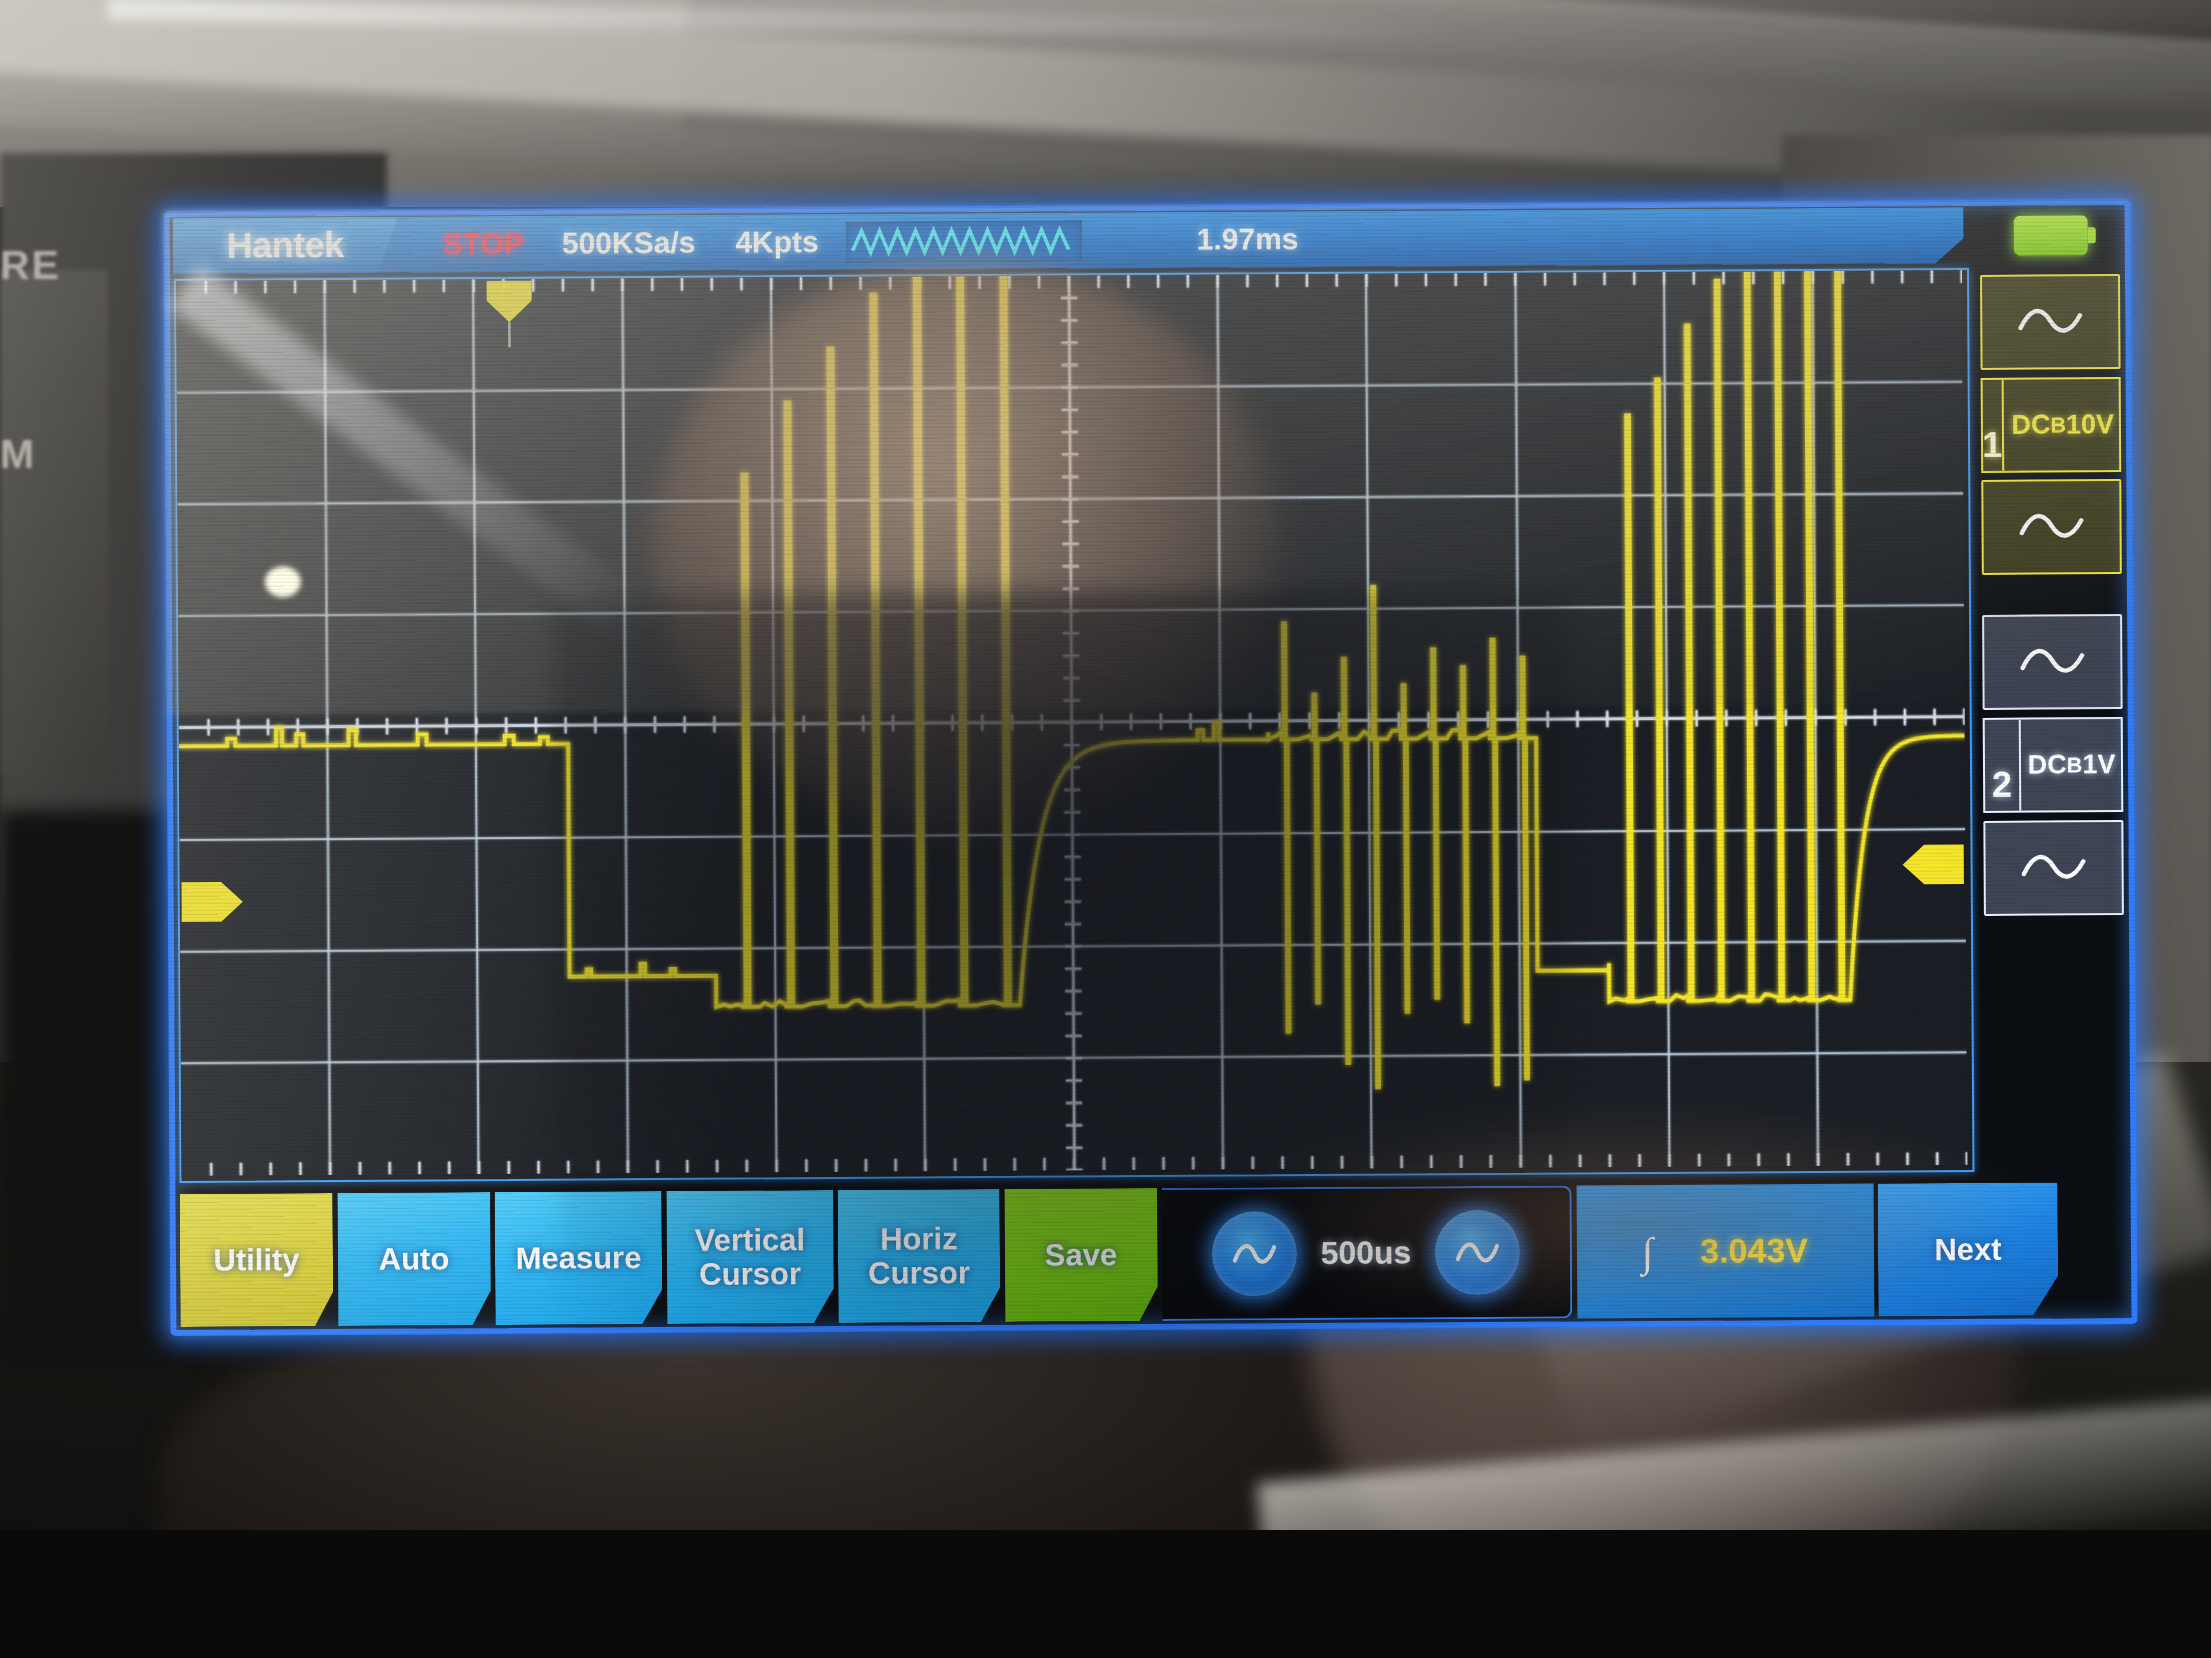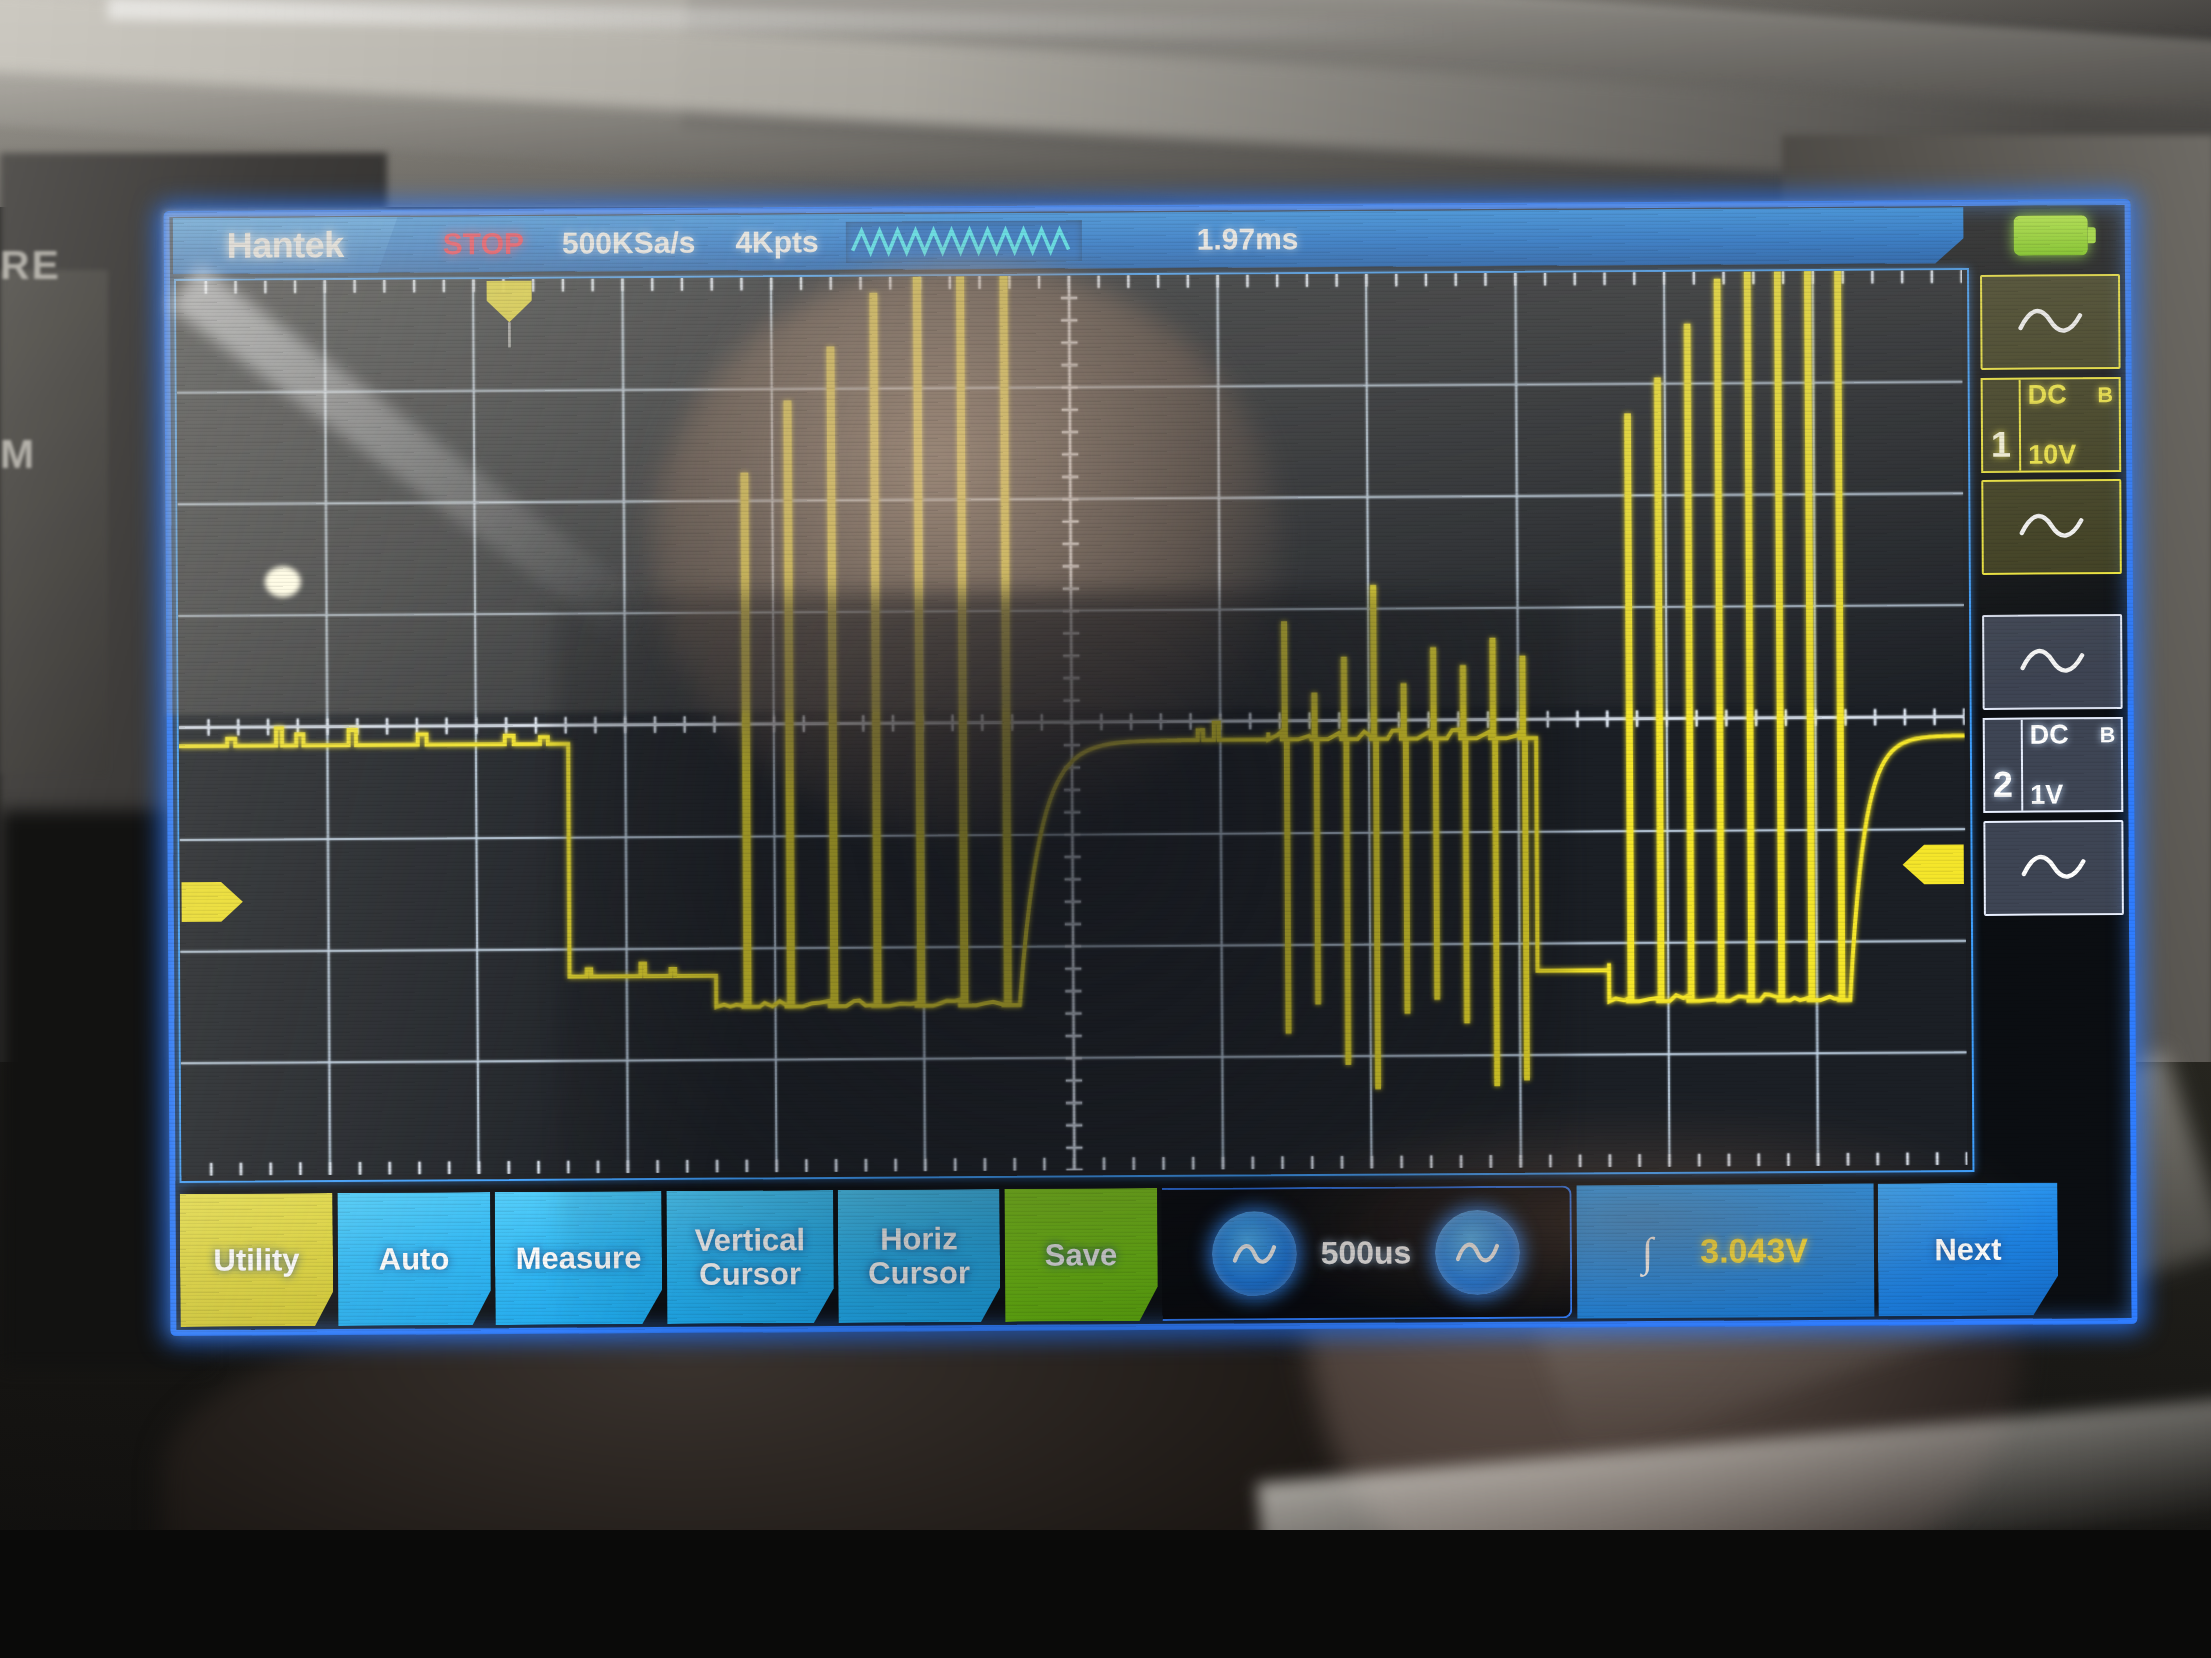--- a/index.html
+++ b/index.html
@@ -104,21 +104,21 @@
 
   
   #sidecol{position:absolute;right:7.2px;top:68px;width:144px;height:900px;}
   .sidebox{position:absolute;left:0;width:140px;box-sizing:border-box;
     display:flex;align-items:center;justify-content:center;}
   .wavebox{height:95px;border:2.7px solid;border-radius:1.8px;}
   .wavebox svg{width:70px;height:40px;}
   .infobox{height:95px;border:2.7px solid;display:flex;align-items:stretch;padding:0;}
   .ch-num{width:36px;display:flex;align-items:flex-end;justify-content:center;
     font-size:36px;font-weight:700;padding-bottom:5.4px;box-sizing:border-box;}
-  .ch-right{flex:1;border-left:2.7px solid;display:flex;flex-direction:column;
+  .ch-right{flex:1;border-left:2.7px solid;display:flex;flex-direction:row;
     justify-content:space-between;padding:1.8px 5.4px 1.8px 7.2px;box-sizing:border-box;}
   .ch-row{display:flex;justify-content:space-between;align-items:center;}
   .ch-txt{font-size:27px;font-weight:700;line-height:1.02;}
   .ch-bw{font-size:21.6px;font-weight:700;}
   .ch1{border-color:#f5ec3d;background:rgba(180,172,60,.30);}
   .ch1 .ch-num,.ch1 .ch-txt,.ch1 .ch-bw{color:#f8ee46;text-shadow:0 0 7.2px rgba(250,240,70,.85);}
   .ch1 .ch-num{color:#fffde0;}
   .ch1 .ch-right{border-color:#f5ec3d;}
   .ch2{border-color:#e9f0ff;background:rgba(170,188,225,.32);}
   .ch2 .ch-num,.ch2 .ch-txt,.ch2 .ch-bw{color:#ffffff;text-shadow:0 0 7.2px rgba(200,225,255,.9);}

